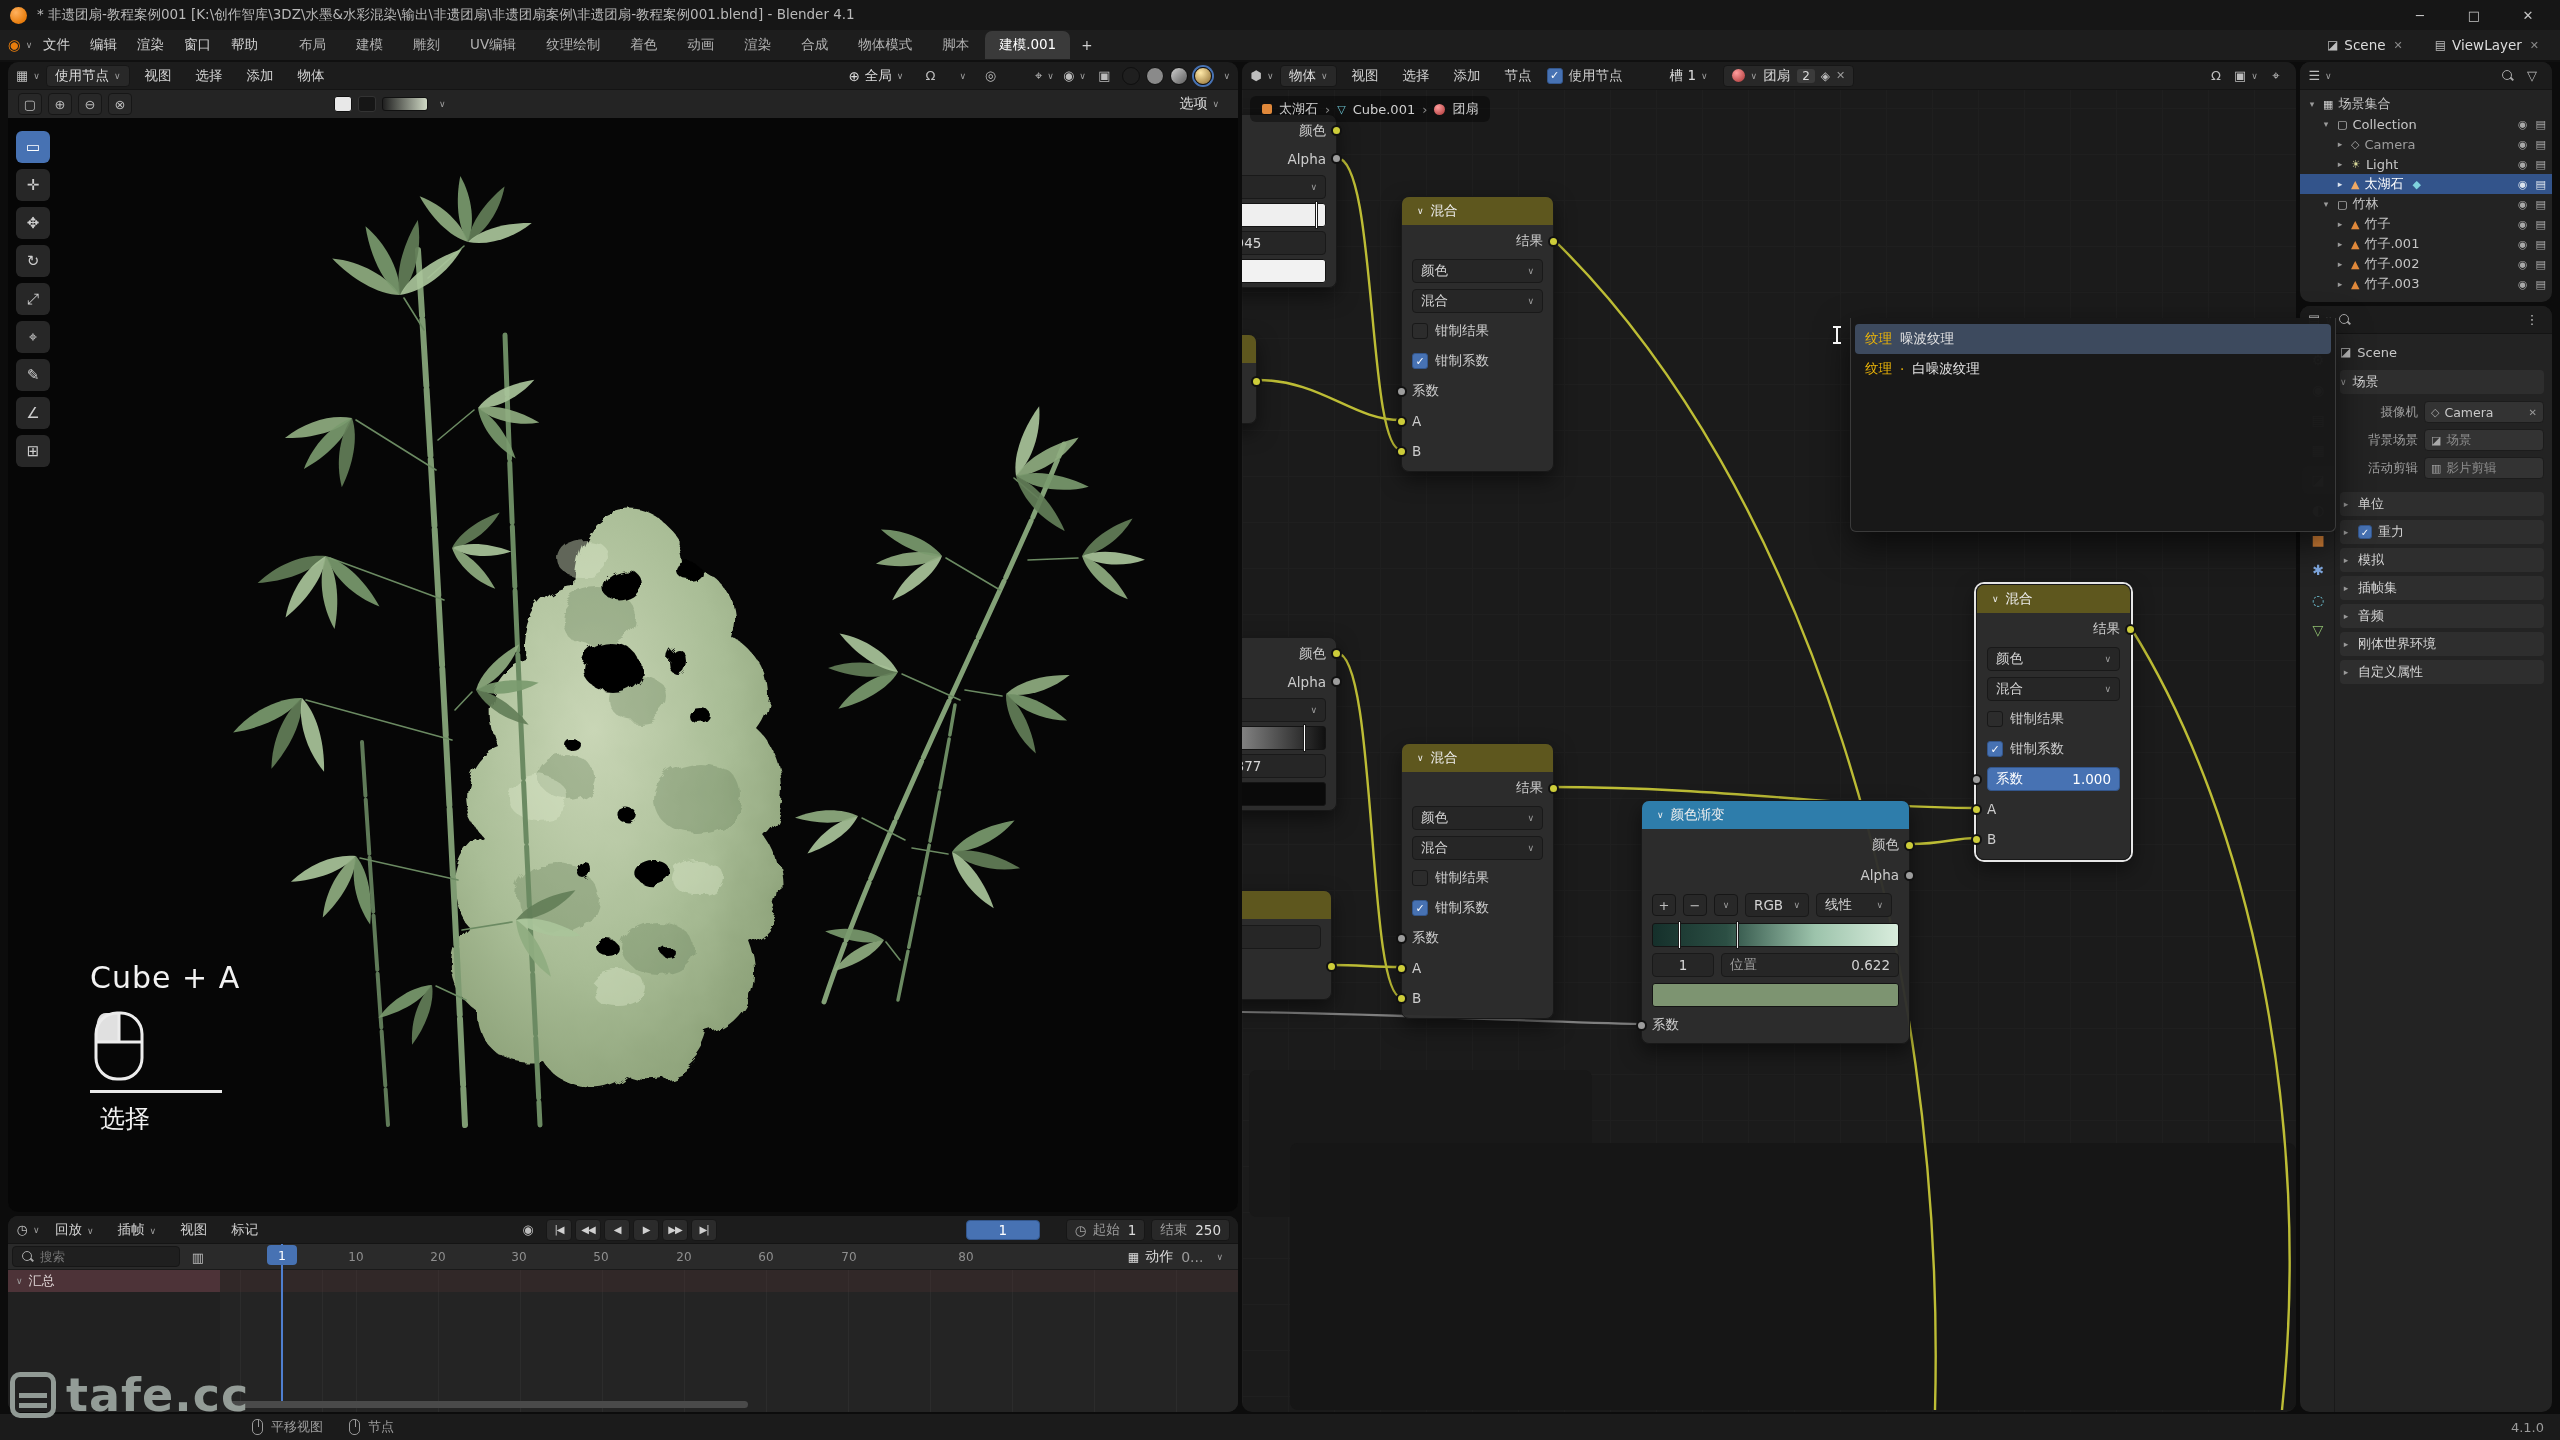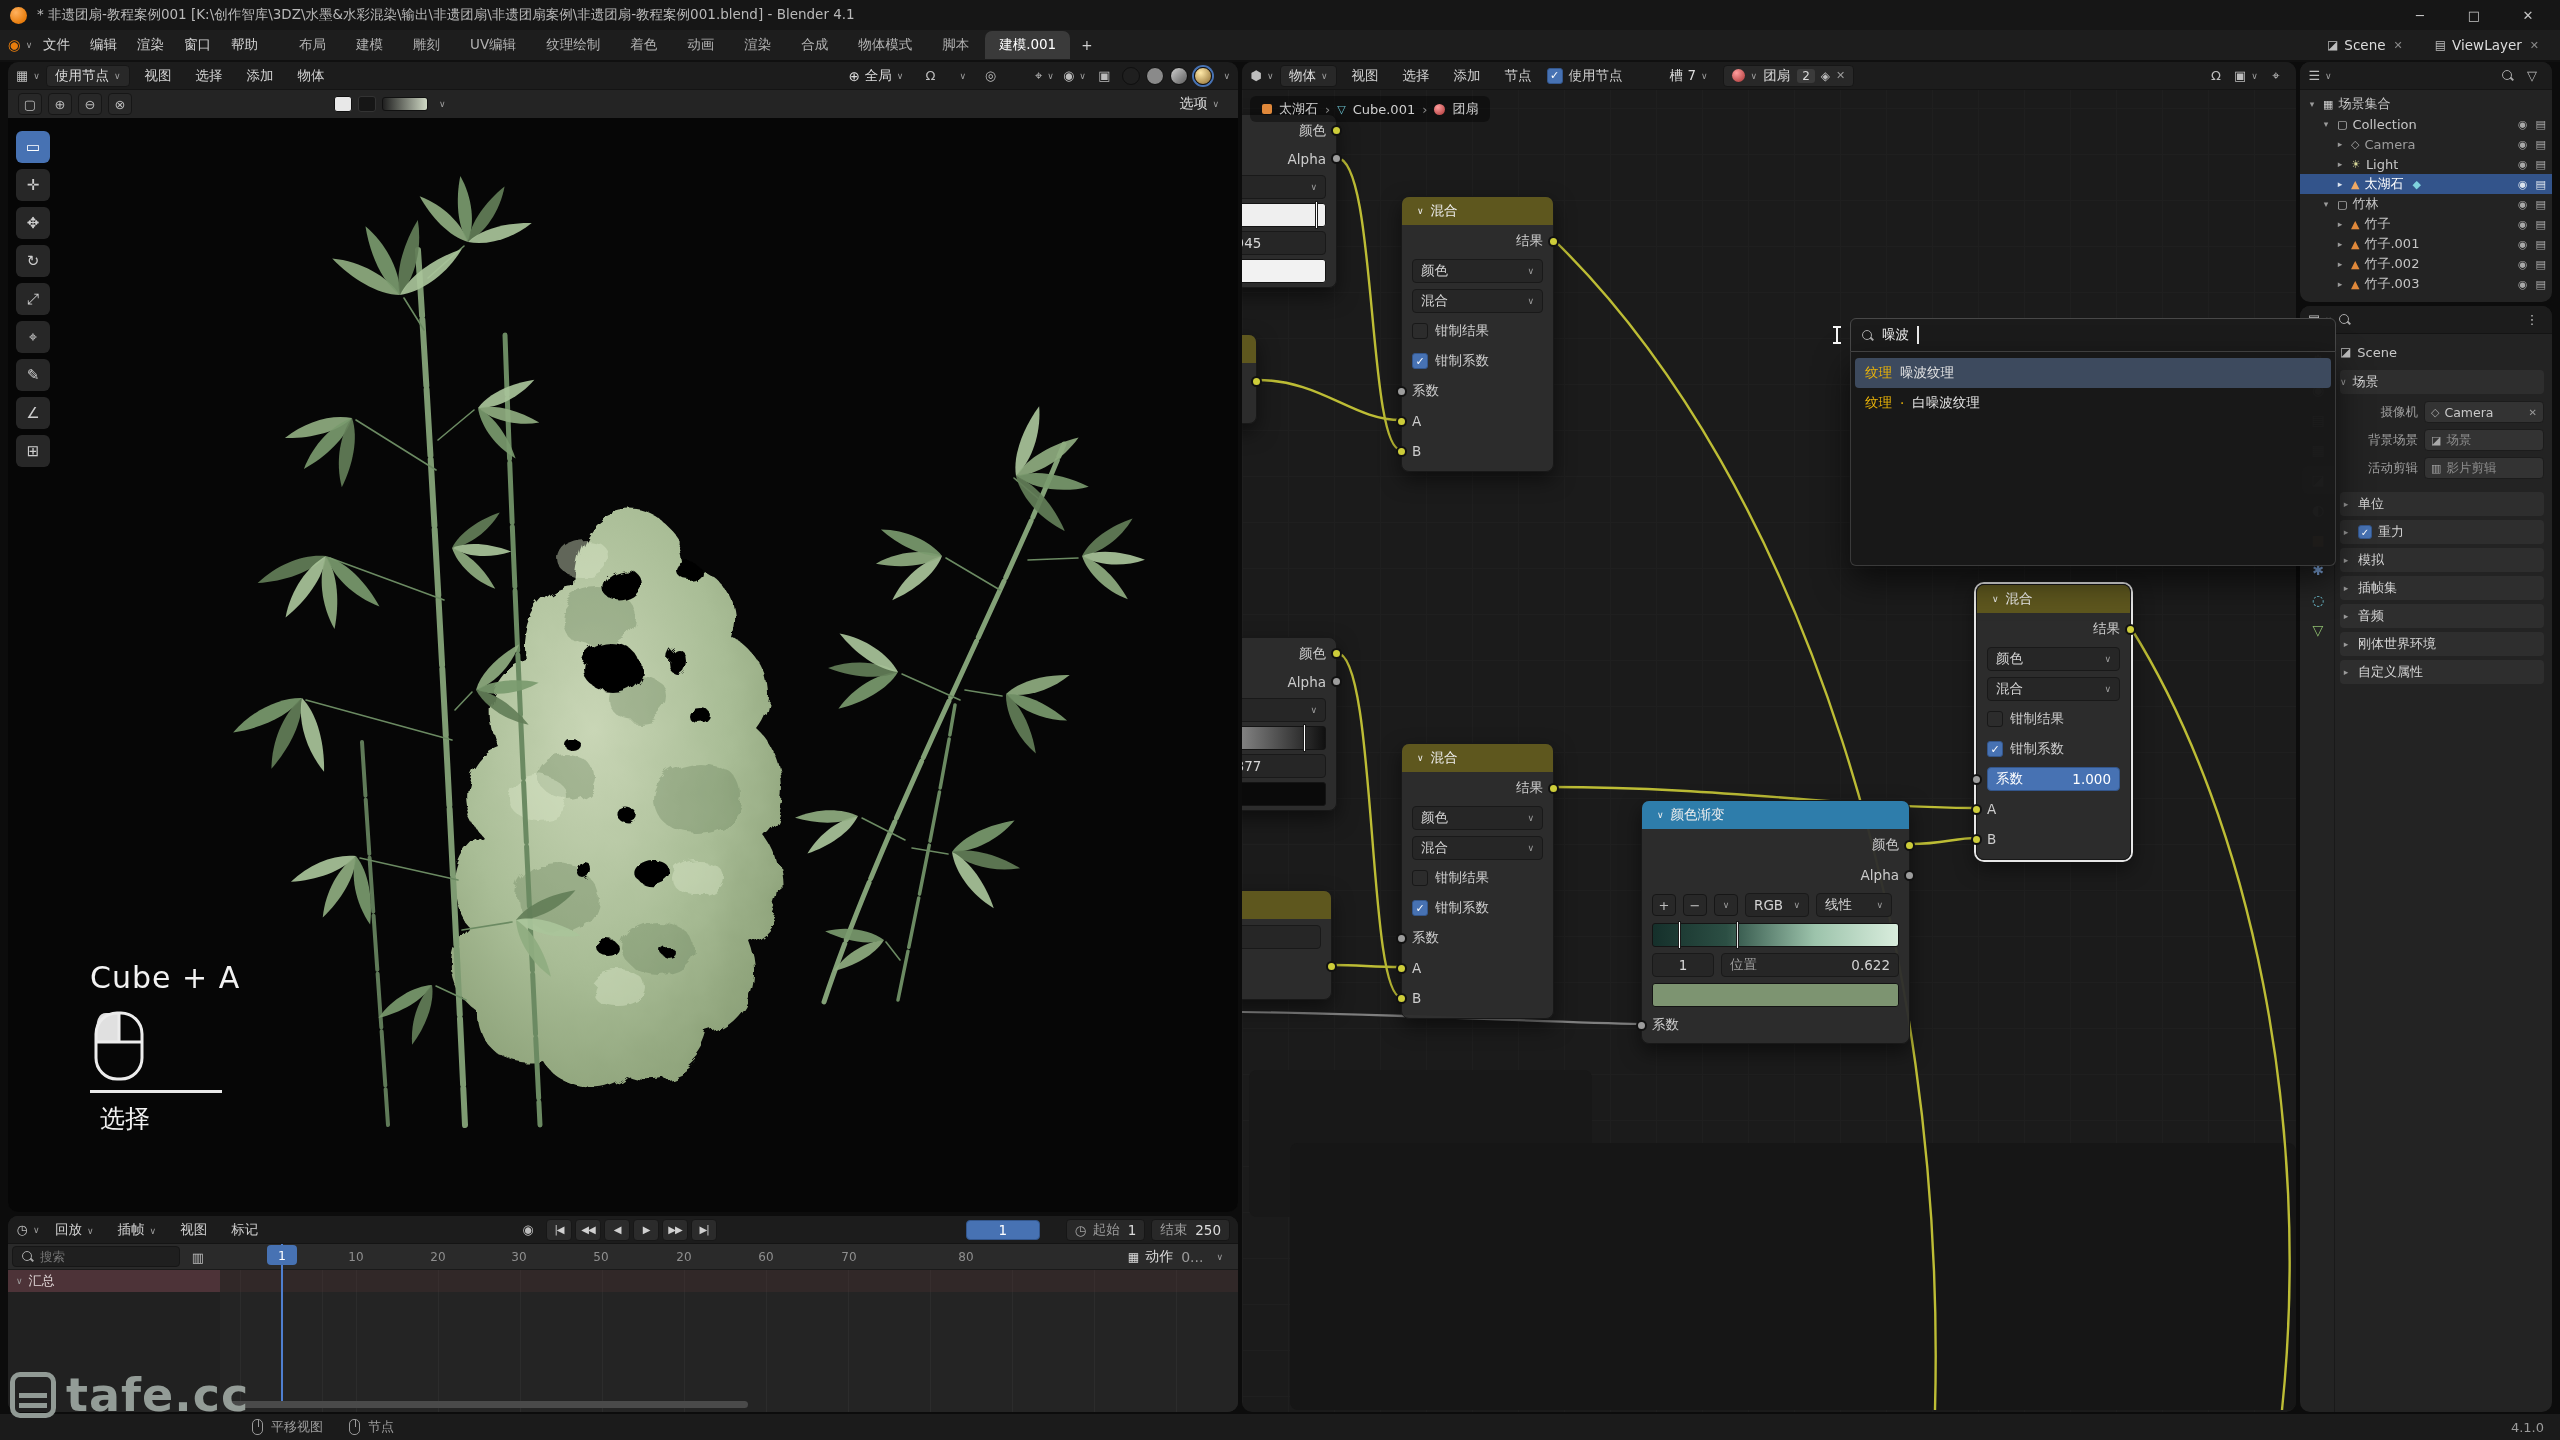--- a/index.html
+++ b/index.html
@@ -411,21 +411,21 @@
     <span class="mi">视图</span>
     <span class="mi">选择</span>
     <span class="mi">添加</span>
     <span class="mi">节点</span>
     <span class="flex" style="gap:6px">
         <span class="chk on">✓</span>
         <span>使用节点</span>
       </span>
     <span style="width:26px"></span>
     <span class="dd ghost">
-        <span>槽 7</span>
+        <span>槽 1</span>
         <span class="caret">∨</span>
       </span>
     <span class="dd">
       <span style="width:13px;height:13px;border-radius:50%;background:radial-gradient(circle at 35% 30%,#ff9d9d,#a83232);margin-right:6px"></span>
       <span class="caret" style="margin:0 6px 0 0">∨</span>
       <span>团扇</span>
       <span style="background:#3b3b3b;border-radius:3px;padding:0 5px;margin-left:7px;font-size:12px">2</span>
       <span style="margin-left:6px;color:#bdbdbd;font-size:12px">◈</span>
       <span style="margin-left:6px;color:#9a9a9a;font-size:11px">✕</span>
     </span>
@@ -903,25 +903,20 @@
     </span>
   <span class="flex" style="gap:8px">
       <span class="mmouse"></span>
       <span>节点</span>
     </span>
   <span class="sp"></span>
   <span>4.1.0</span>
 </div>
 
 <div id="popup">
-  <div class="field">
-    <span class="isearch"></span>
-    <span>噪波</span>
-    <span style="width:1.5px;height:18px;background:#e8e8e8;display:inline-block"></span>
-  </div>
   <div class="list">
     <div class="srow hl">
       <span class="scat">纹理</span>
       <span class="snm">噪波纹理</span>
     </div>
     <div class="srow">
       <span class="scat">纹理</span>
       <span class="scat">·</span>
       <span class="snm">白噪波纹理</span>
     </div>

